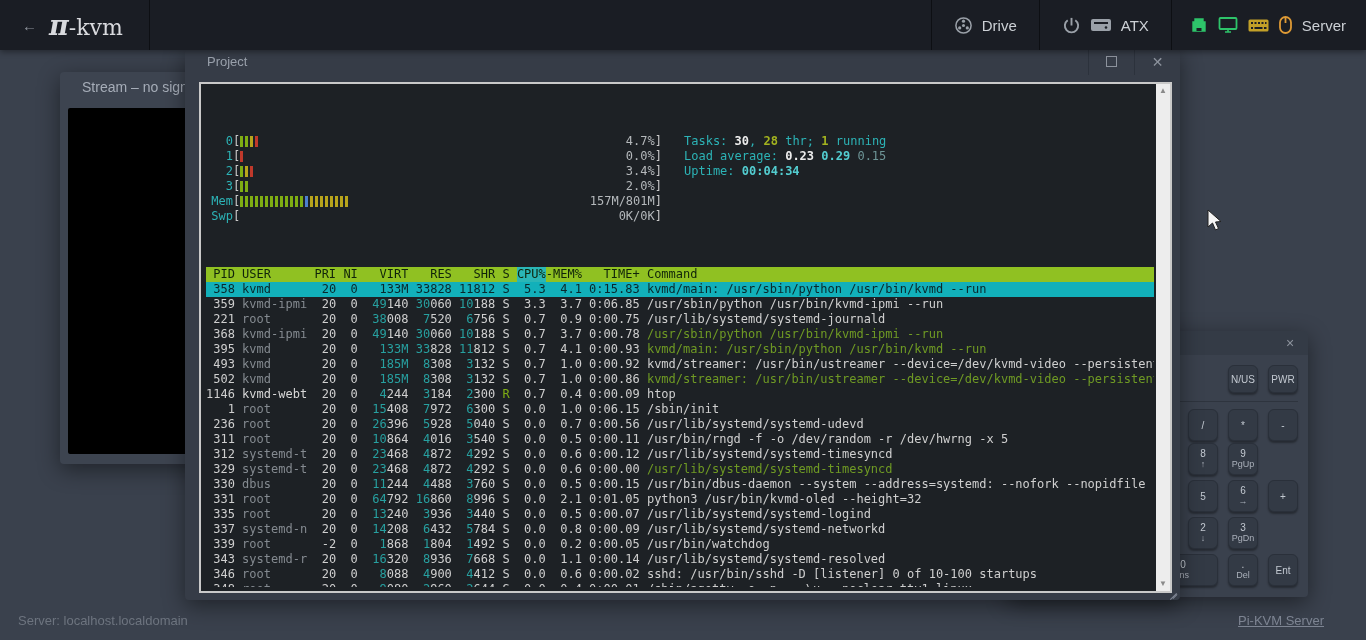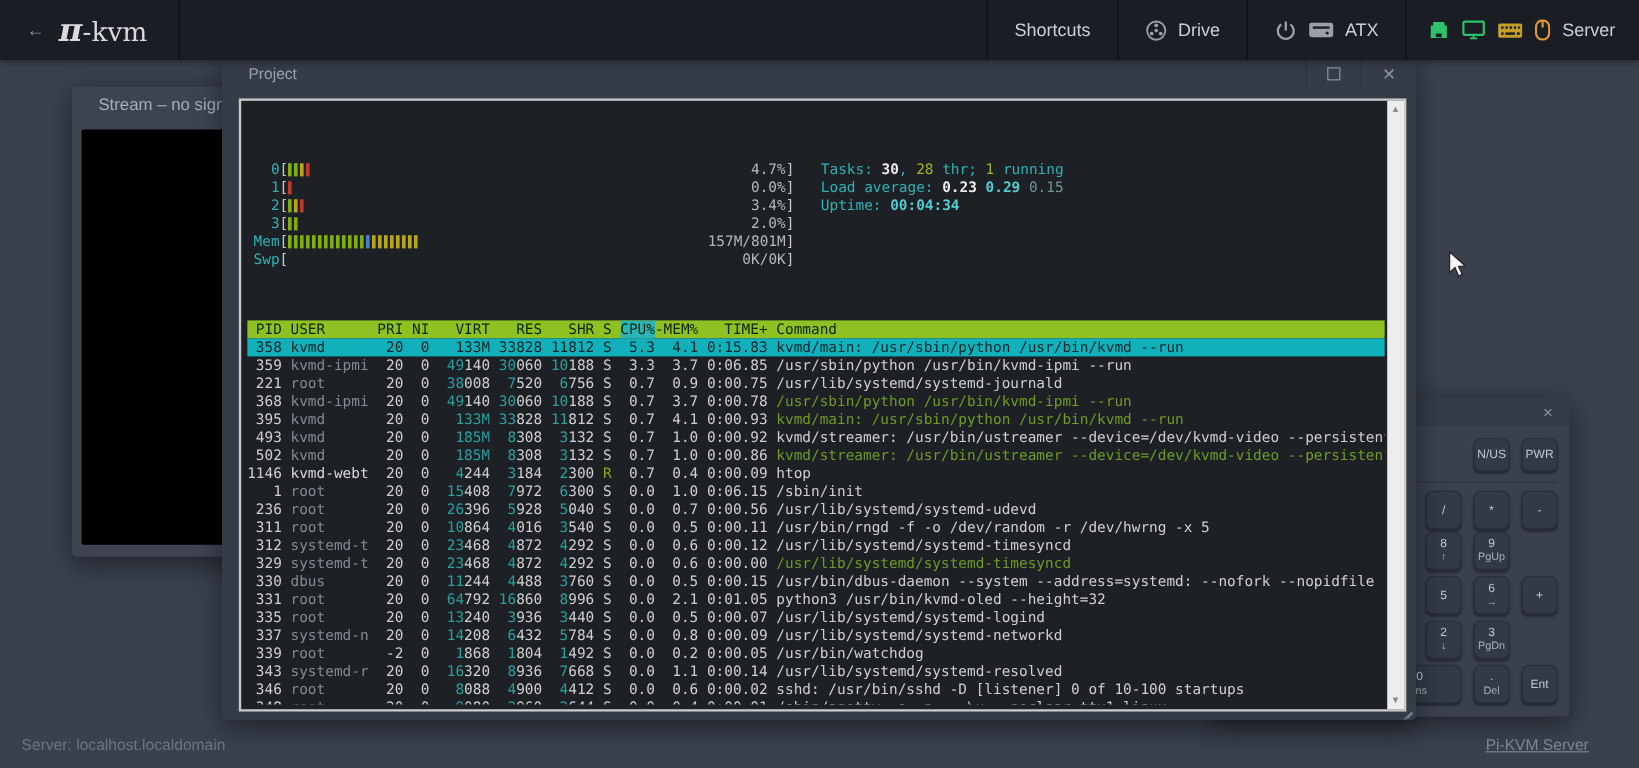--- a/index.html
+++ b/index.html
@@ -70,21 +70,21 @@
   .meterline { display:flex; width:456px; }
   .mlabel { display:inline-block; width:27px; text-align:right; color:#2cb3b6; }
   .mbr { color:#c9c9c9; }
   .mbars { display:flex; align-items:center; flex:1; overflow:hidden; }
   .bar { display:inline-block; width:3px; height:11px; margin-right:2px; }
   .bar.green { background:#7fae13; } .bar.yellow { background:#b8a51c; }
   .bar.red { background:#c0392b; }  .bar.blue { background:#4d7fd0; }
   .mval { color:#b4b8bb; }
   .stats { position:absolute; left:478px; top:0; }
   .cy { color:#2cb3b6; } .wb { color:#ececec; font-weight:bold; }
-  .gb { color:#a3b31f; font-weight:normal; } .cyb { color:#53cdd0; font-weight:bold; }
+  .gb { color:#a3b31f; font-weight:bold; } .cyb { color:#53cdd0; font-weight:bold; }
   .dim { color:#6e9597; }
 
   .ptable { position:relative; }
   .prow { height:15px; overflow:hidden; white-space:pre; }
   .cell { display:inline-block; white-space:pre; overflow:hidden; vertical-align:top; }
   .gap { display:inline-block; width:7.23px; }
   .r { text-align:right; } .l { text-align:left; }
   .hdr { background:#90c122; color:#10240a; }
   .hdr .cell { color:#10240a; }
   .sortbg { background:#2ab6b6; display:inline-block; }
@@ -109,23 +109,20 @@
 
 <div class="page">
 
   <header class="topbar">
     <div class="logo-area">
       <span class="back-arrow">←</span>
       <span class="logo"><span class="pi">π</span><span class="rest">-kvm</span></span>
     </div>
     <div class="topbar-spacer"></div>
     <nav class="menu" id="menu">
-        <div class="menu-item">
-          <span>Shortcuts</span>
-        </div>
         <div class="menu-item">
           <span style="display: flex;">
             <svg width="19" height="19" viewBox="0 0 20 20">
               <circle cx="10" cy="10" r="8" fill="none" stroke="#9aa0a8" stroke-width="1.6"></circle>
               <circle cx="10" cy="10" r="1.6" fill="#9aa0a8"></circle>
               <circle cx="10" cy="5.4" r="1.7" fill="#9aa0a8"></circle>
               <circle cx="6" cy="12.6" r="1.7" fill="#9aa0a8"></circle>
               <circle cx="14" cy="12.6" r="1.7" fill="#9aa0a8"></circle>
             </svg>
           </span>

